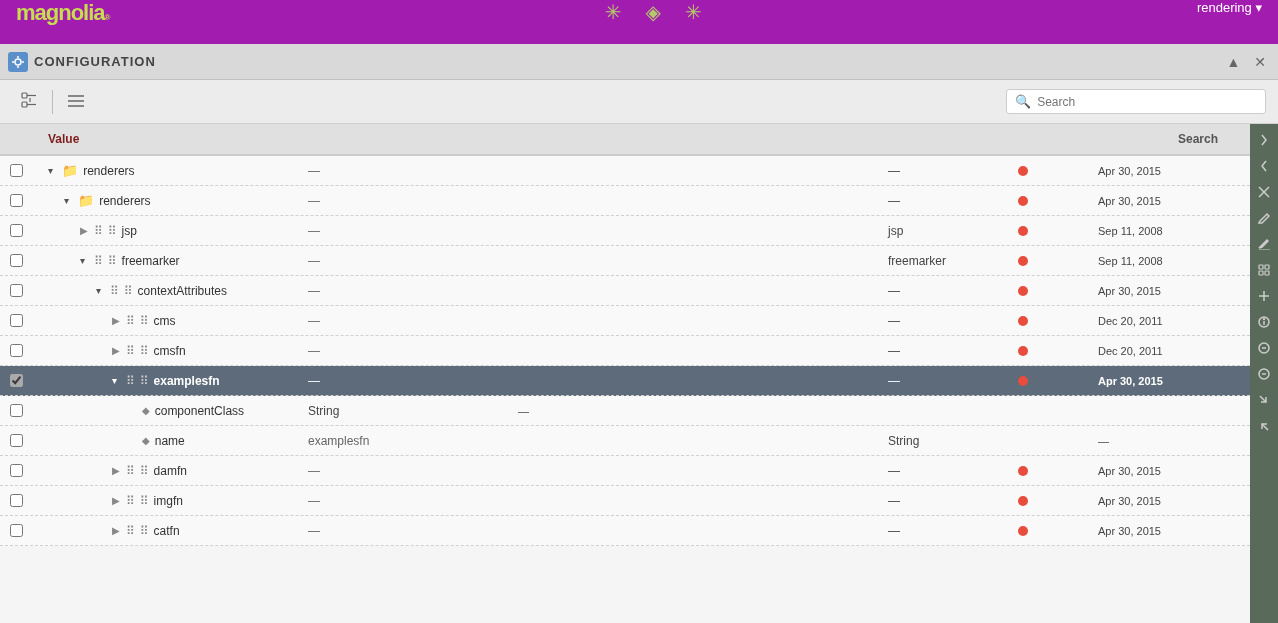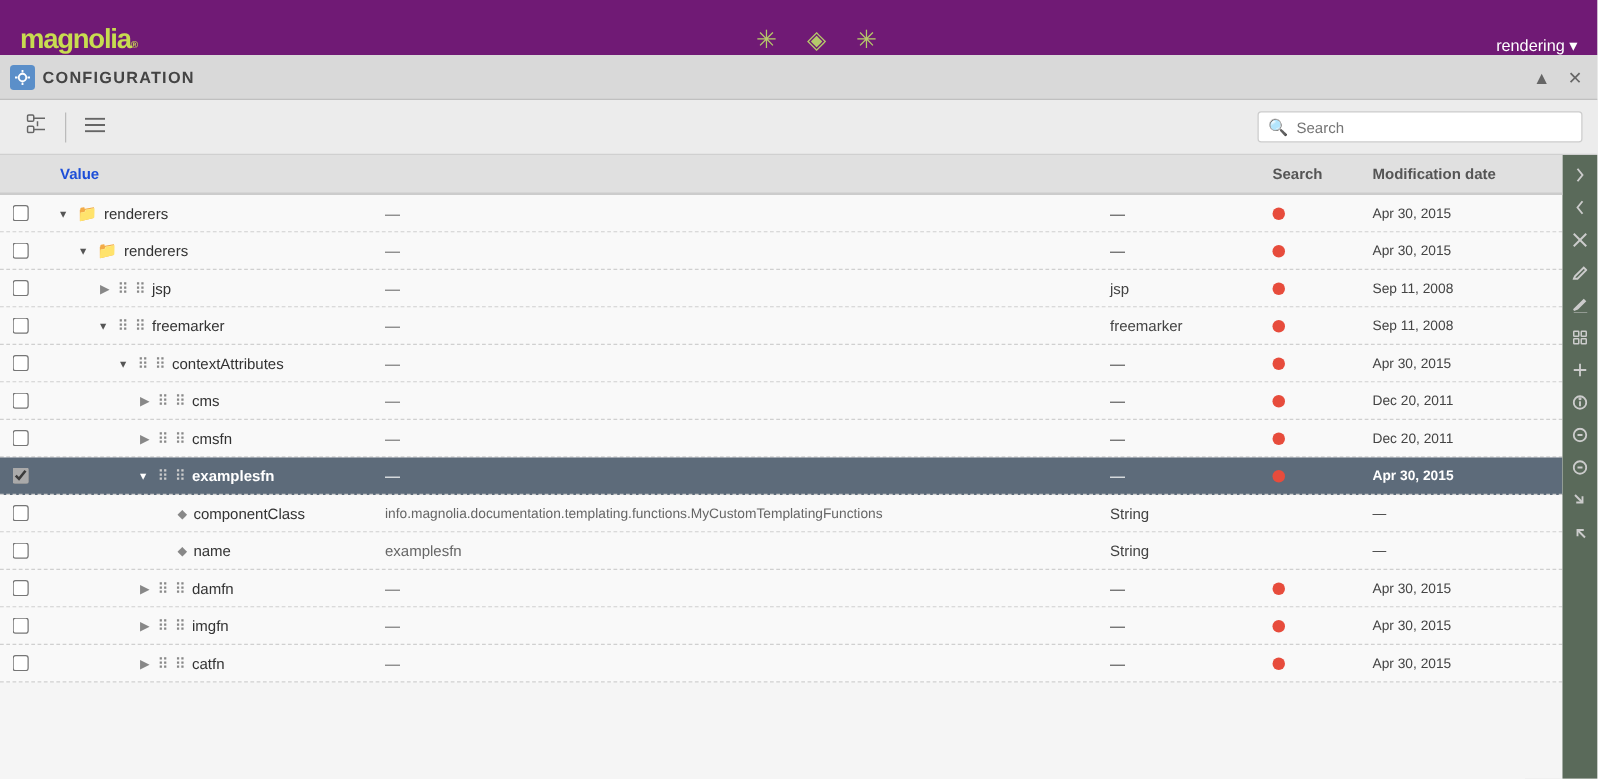--- a/index.html
+++ b/index.html
@@ -1,23 +1,23 @@
 <!DOCTYPE html>
 <html><head>
   <meta charset="utf-8">
   <style>
     * { box-sizing: border-box; margin: 0; padding: 0; }
     body { font-family: Arial, sans-serif; font-size: 12px; background: #e8e8e8; color: #333; }
 
     
     .topbar {
-      background: #701a75;
+      background: #a21caf;
       height: 44px;
       display: flex;
-      align-items: flex-end;
+      align-items: flex-start;
       justify-content: space-between;
       padding: 0 16px;
     }
     .topbar-logo {
       color: white;
       font-size: 22px;
       font-weight: bold;
       letter-spacing: -1px;
     }
     .topbar-logo span { color: #c8dc50; }
@@ -146,21 +146,21 @@
       background: #e0e0e0;
       border-bottom: 2px solid #ccc;
       padding: 0;
       position: sticky;
       top: 0;
       z-index: 10;
       min-height: 32px;
     }
     .col-check { width: 40px; min-width: 40px; padding: 0 10px; }
     .col-name { flex: 0 0 220px; font-weight: bold; color: #555; font-size: 12px; padding: 8px 8px; }
-    .col-value { flex: 1; font-weight: bold; color: #1d4ed8; font-size: 12px; padding: 8px 8px; }
+    .col-value { flex: 1; font-weight: bold; color: #7f1d1d; font-size: 12px; padding: 8px 8px; }
     .col-type { flex: 0 0 130px; font-weight: bold; color: #555; font-size: 12px; padding: 8px 8px; }
     .col-status { flex: 0 0 80px; font-weight: bold; color: #555; font-size: 12px; padding: 8px 8px; }
     .col-date { flex: 0 0 160px; font-weight: bold; color: #555; font-size: 12px; padding: 8px 8px; }
 
     
     .table-row {
       display: flex;
       align-items: center;
       border-bottom: 1px dashed #d0d0d0;
       min-height: 30px;
@@ -305,21 +305,20 @@
 </div>
 
 <div class="main-content">
 
   <div class="table-area">
 
     <div class="table-header">
       <div class="col-check"></div>
       <div class="col-value">Value</div>
       <div class="col-status">Search</div>
-      <div class="col-date">Modification date</div>
     </div>
 
     <div class="table-row">
       <div class="cell-check">
           <input type="checkbox" style="">
         </div>
       <div class="cell-name-wrap indent-1">
         <span class="tree-arrow expanded">▾</span>
         <span class="folder-icon">📁</span>
         <span class="node-name">renderers</span>
@@ -459,21 +458,20 @@
 
     <div class="table-row">
       <div class="cell-check">
           <input type="checkbox" style="">
         </div>
       <div class="cell-name-wrap indent-6">
         <span style="width:12px; display:inline-block;"></span>
         <span class="diamond-icon">◆</span>
         <span class="node-name">componentClass</span>
       </div>
-      <div class="cell-value" style="font-size:11px;">info.magnolia.documentation.templating.functions.MyCustomTemplatingFunctions</div>
       <div class="cell-type">String</div>
       <div class="cell-status">
           <span class="status-dot empty"></span>
         </div>
       <div class="cell-date">—</div>
     </div>
 
     <div class="table-row">
       <div class="cell-check">
           <input type="checkbox" style="">

